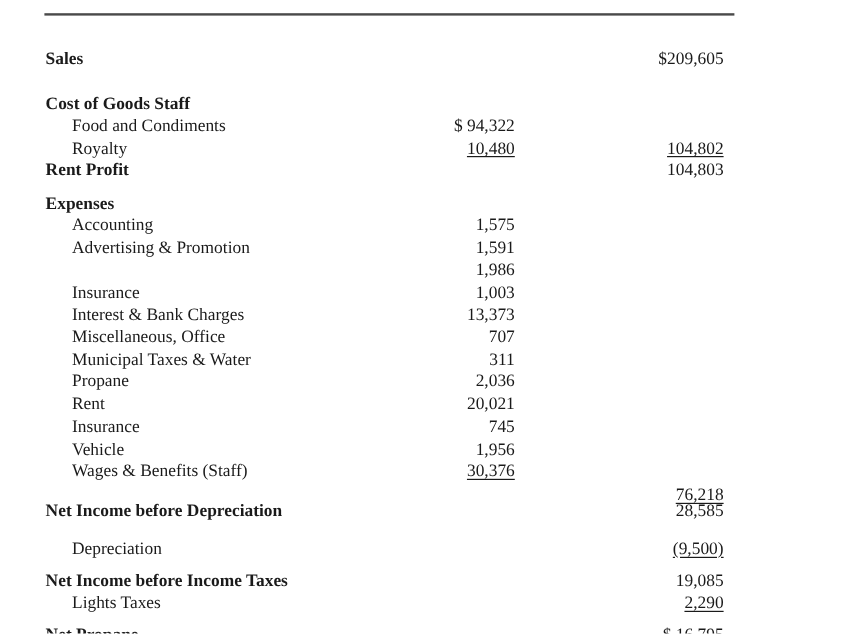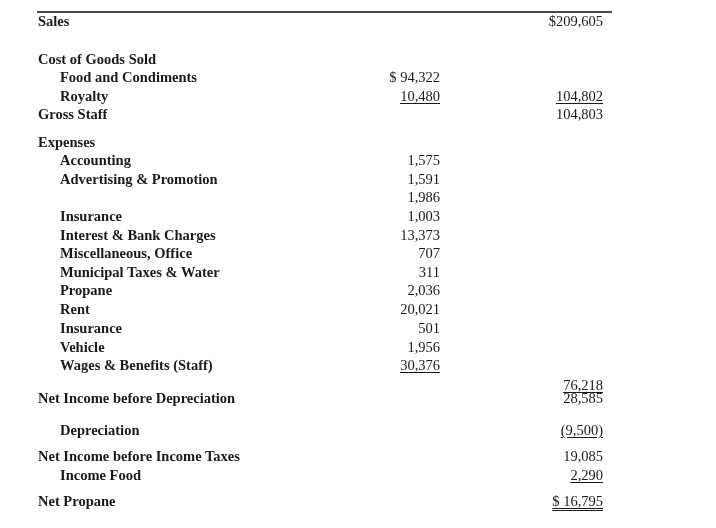--- a/index.html
+++ b/index.html
@@ -1,54 +1,54 @@
 <!DOCTYPE html>
 <html><head>
 <meta charset="utf-8">
 <style>
   html, body { margin:0; padding:0; background:#ffffff; }
   body { width:716px; height:528px; position:relative; overflow:hidden;
          font-family:"Liberation Serif","DejaVu Serif",serif; color:#1a1a1a; font-size:14.5px; }
   .rule { position:absolute; left:37px; top:11px; width:575px; height:2px; background:#4a4a4a; }
-  .row { position:absolute; left:0; width:716px; height:18px; line-height:18px; }
-  .label { position:absolute; left:38px; white-space:nowrap;font-weight:bold; }
+  .row { position:absolute; left:0; width:716px; height:18px; line-height:18px;margin-top:28px; }
+  .label { position:absolute; left:38px; white-space:nowrap; }
   .label.sub { left:60px; }
   .label.bold { font-weight:bold; }
-  .c1 { position:absolute; right:276px; text-align:right; white-space:nowrap; }
+  .c1 { position:absolute; right:287px; text-align:right; white-space:nowrap; }
   .c2 { position:absolute; right:113px; text-align:right; white-space:nowrap;font-family:Liberation Serif, serif; }
   .ul { text-decoration:underline; text-underline-offset:2px; }
   .dul { text-decoration:underline double; text-underline-offset:2px; }
 </style>
 </head>
 <body>
 
 <div class="rule"></div>
 <div id="statement">
     <div class="row" style="top: 12px;">
       <span class="label bold">Sales</span>
       <span class="c1"></span>
       <span class="c2">$209,605</span>
     </div>
     <div class="row" style="top: 50px;">
-      <span class="label bold">Cost of Goods Sold</span>
+      <span class="label bold">Cost of Goods Staff</span>
       <span class="c1"></span>
       <span class="c2"></span>
     </div>
     <div class="row" style="top: 68px;">
       <span class="label sub">Food and Condiments</span>
       <span class="c1">$ 94,322</span>
       <span class="c2"></span>
     </div>
     <div class="row" style="top: 87px;">
       <span class="label sub">Royalty</span>
       <span class="c1 ul">10,480</span>
       <span class="c2 ul">104,802</span>
     </div>
     <div class="row" style="top: 105px;">
-      <span class="label bold">Gross Staff</span>
+      <span class="label bold">Rent Profit</span>
       <span class="c1"></span>
       <span class="c2">104,803</span>
     </div>
     <div class="row" style="top: 133px;">
       <span class="label bold">Expenses</span>
       <span class="c1"></span>
       <span class="c2"></span>
     </div>
     <div class="row" style="top: 151px;">
       <span class="label sub">Accounting</span>
@@ -89,21 +89,21 @@
       <span class="c1">2,036</span>
       <span class="c2"></span>
     </div>
     <div class="row" style="top: 300px;">
       <span class="label sub">Rent</span>
       <span class="c1">20,021</span>
       <span class="c2"></span>
     </div>
     <div class="row" style="top: 319px;">
       <span class="label sub">Insurance</span>
-      <span class="c1">501</span>
+      <span class="c1">745</span>
       <span class="c2"></span>
     </div>
     <div class="row" style="top: 338px;">
       <span class="label sub">Vehicle</span>
       <span class="c1">1,956</span>
       <span class="c2"></span>
     </div>
     <div class="row" style="top: 356px;">
       <span class="label sub">Wages &amp; Benefits (Staff)</span>
       <span class="c1 ul">30,376</span>
@@ -122,21 +122,21 @@
       <span class="label sub">Depreciation</span>
       <span class="c1"></span>
       <span class="c2 ul">(9,500)</span>
     </div>
     <div class="row" style="top: 447px;">
       <span class="label bold">Net Income before Income Taxes</span>
       <span class="c1"></span>
       <span class="c2">19,085</span>
     </div>
     <div class="row" style="top: 466px;">
-      <span class="label sub">Income Food</span>
+      <span class="label sub">Lights Taxes</span>
       <span class="c1"></span>
       <span class="c2 ul">2,290</span>
     </div>
     <div class="row" style="top: 492px;">
       <span class="label bold">Net Propane</span>
       <span class="c1"></span>
       <span class="c2 dul">$ 16,795</span>
     </div>
   </div>
 

